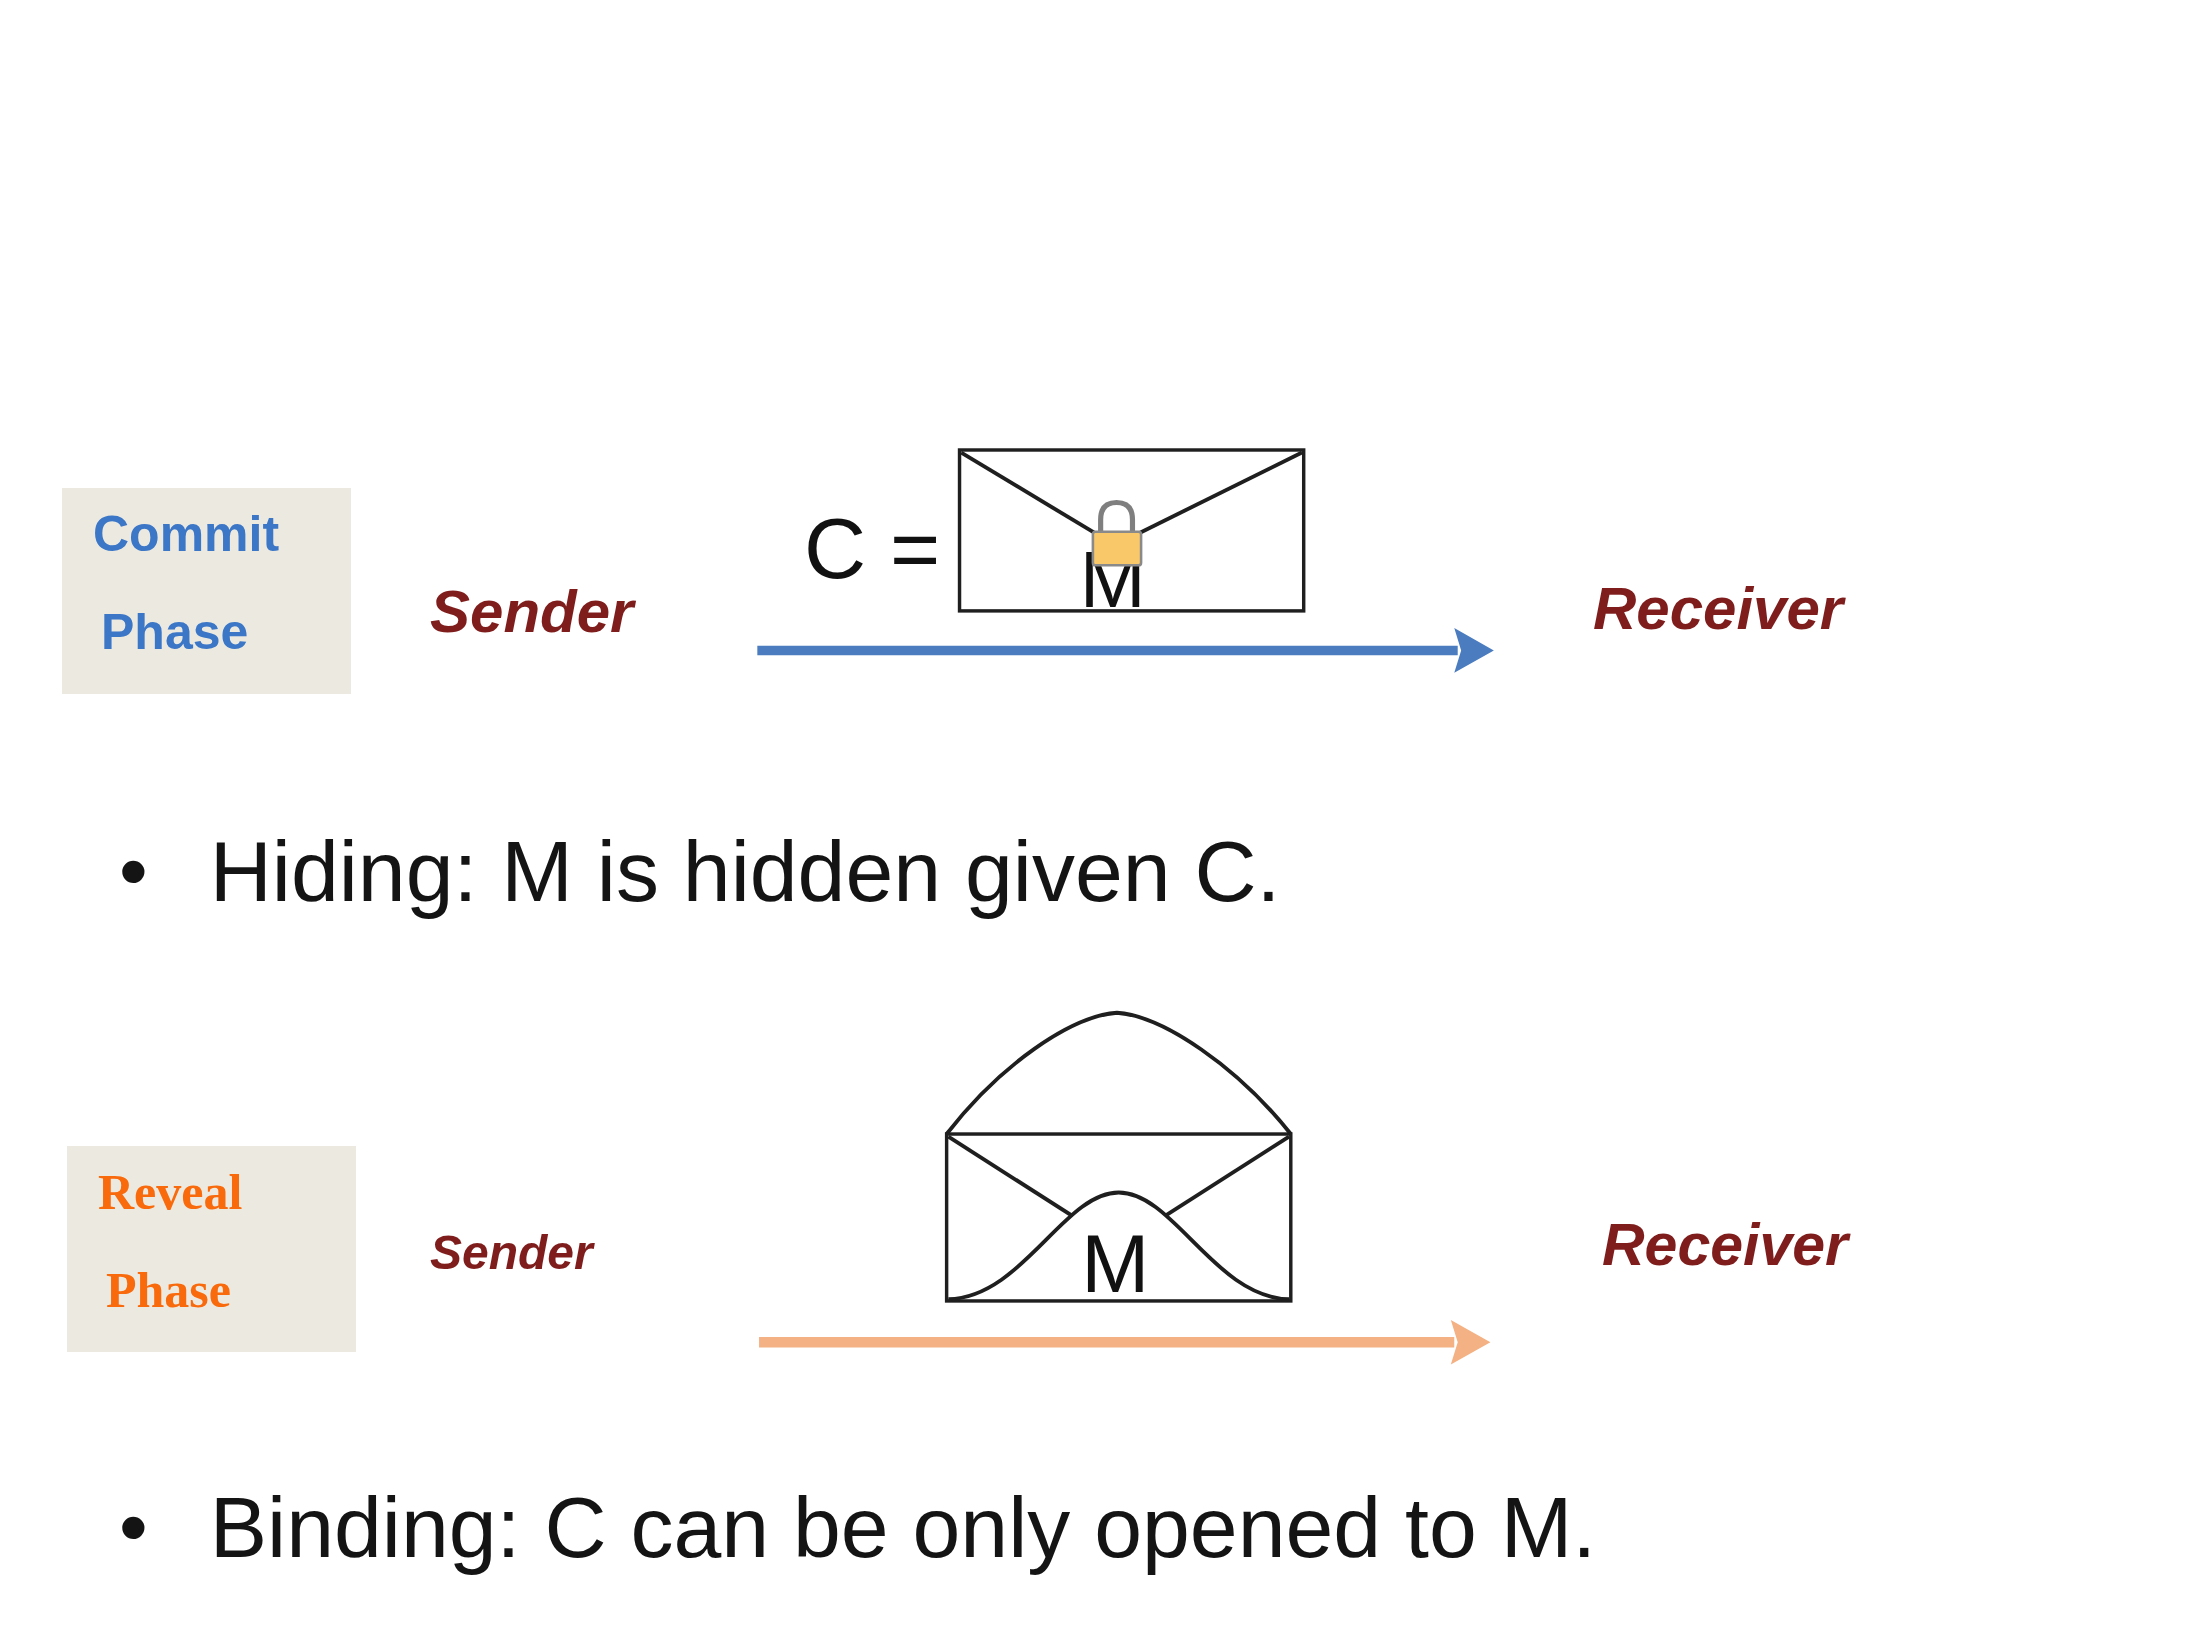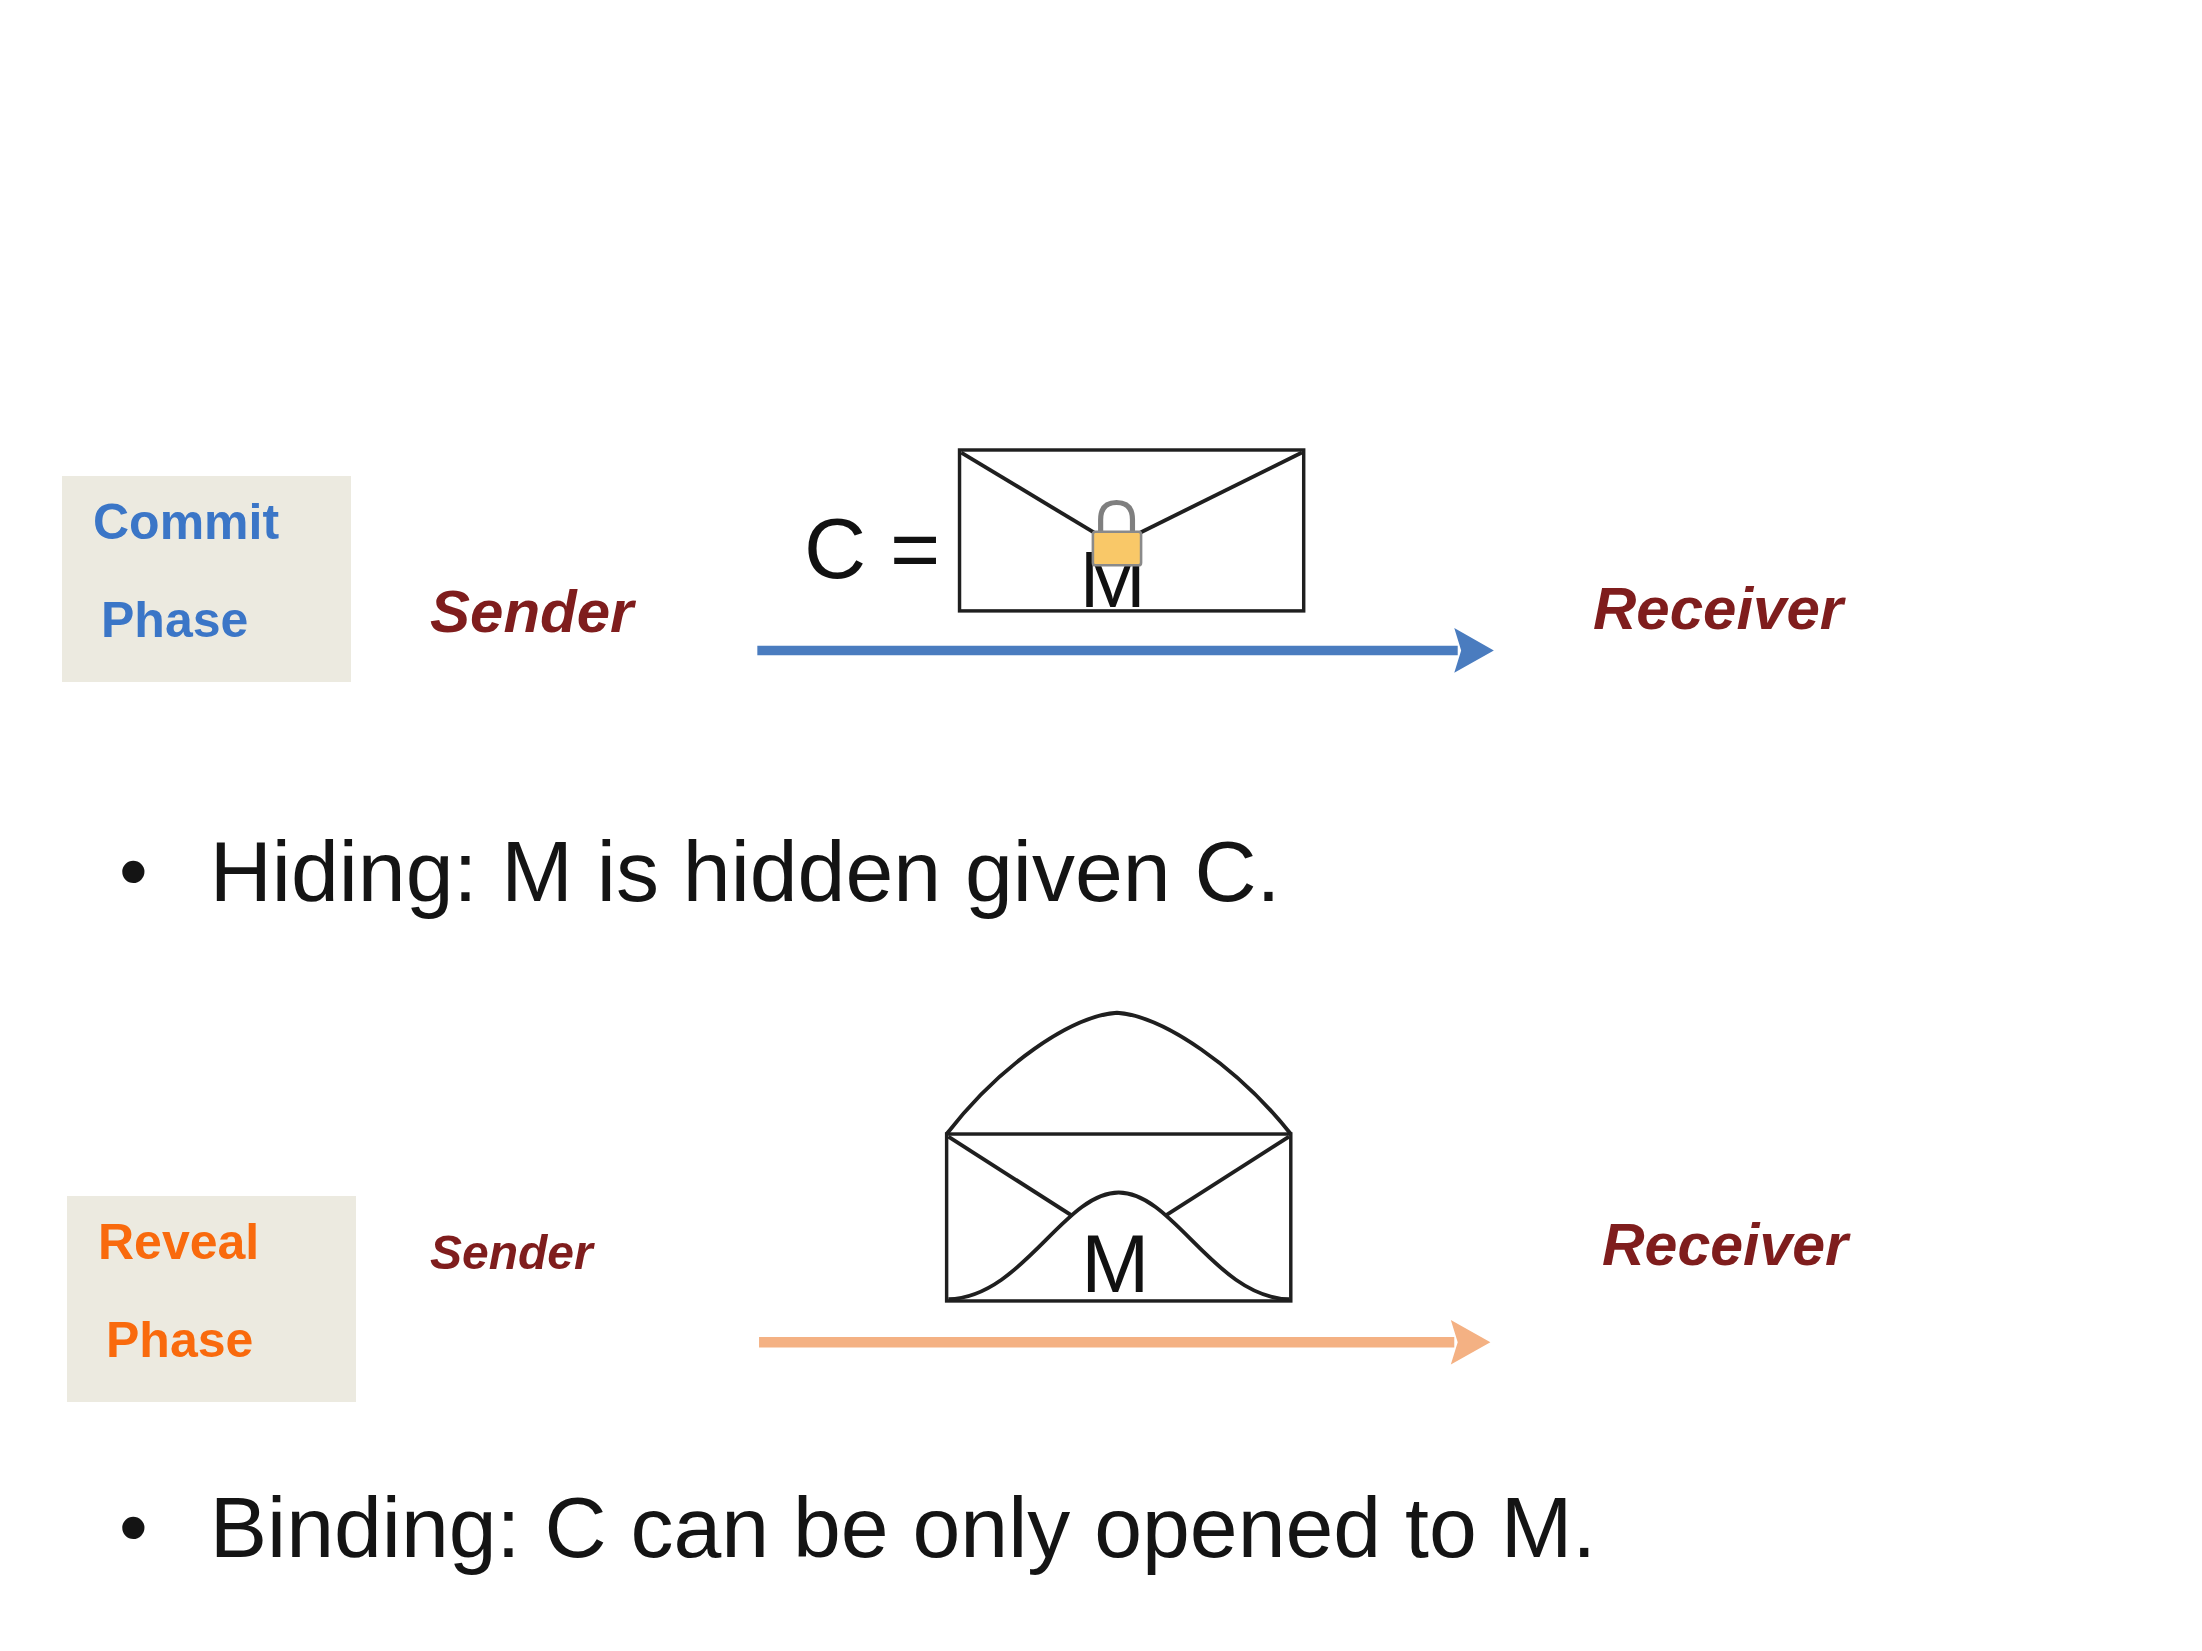--- a/index.html
+++ b/index.html
@@ -10,23 +10,23 @@
   .abs{position:absolute;}
   .title{
     left:0;top:136px;width:100%;text-align:center;padding-left:40px;box-sizing:border-box;
     font-size:129px;font-weight:400;letter-spacing:-1.7px;color:#0d0d0d;white-space:nowrap;
   }
   .phase-box{
     width:289px;height:206px;background:#ECEAE0;box-sizing:border-box;
     padding:20.6px 0 0 31px;font-weight:bold;font-size:50px;line-height:50px;
   }
   .phase-box .line2{margin-top:48px;margin-left:8px;}
-  .commit-box{left:62px;top:476px;}
+  .commit-box{left:62px;top:488px;}
   .commit-box div{color:#3B76C7;}
-  .reveal-box{left:67px;top:1196px;}
+  .reveal-box{left:67px;top:1146px;font-family:Liberation Serif, serif;}
   .reveal-box div{color:#F96A0D;}
   .party-label{font-weight:bold;color:#7f1d1d;white-space:nowrap;font-style:italic;}
   .sender-top{left:430px;top:577px;font-size:60px;}
   .receiver-top{left:1593px;top:574px;font-size:60px;}
   .sender-bottom{left:430px;top:1225px;font-size:48px;}
   .receiver-bottom{left:1602px;top:1211px;font-size:59px;}
   .c-equals{left:804px;top:499px;font-size:86px;font-weight:400;color:#111111;white-space:nowrap;}
   .bullet{
     left:119px;display:flex;align-items:flex-start;gap:62px;
     font-size:86px;line-height:108px;font-weight:400;color:#141414;white-space:nowrap;

